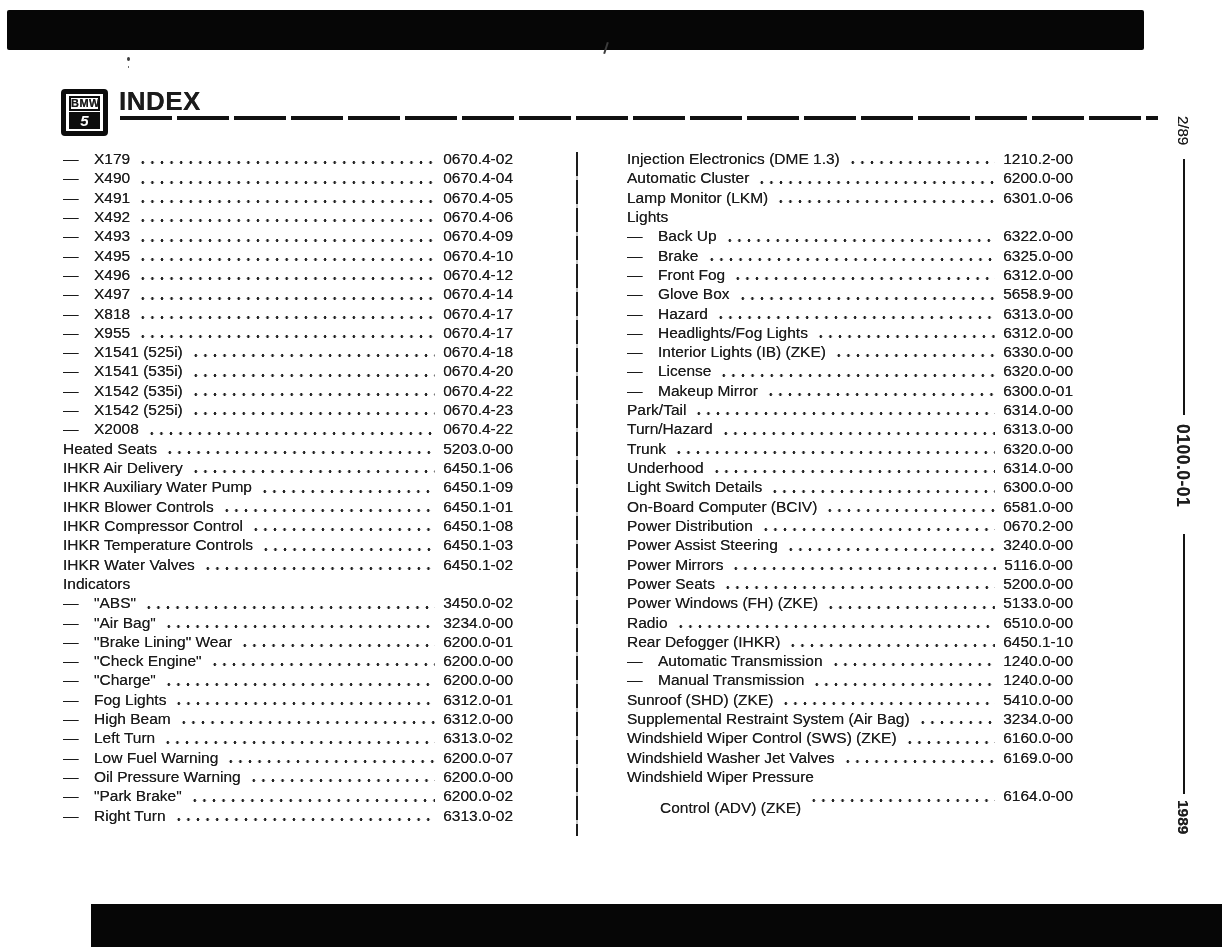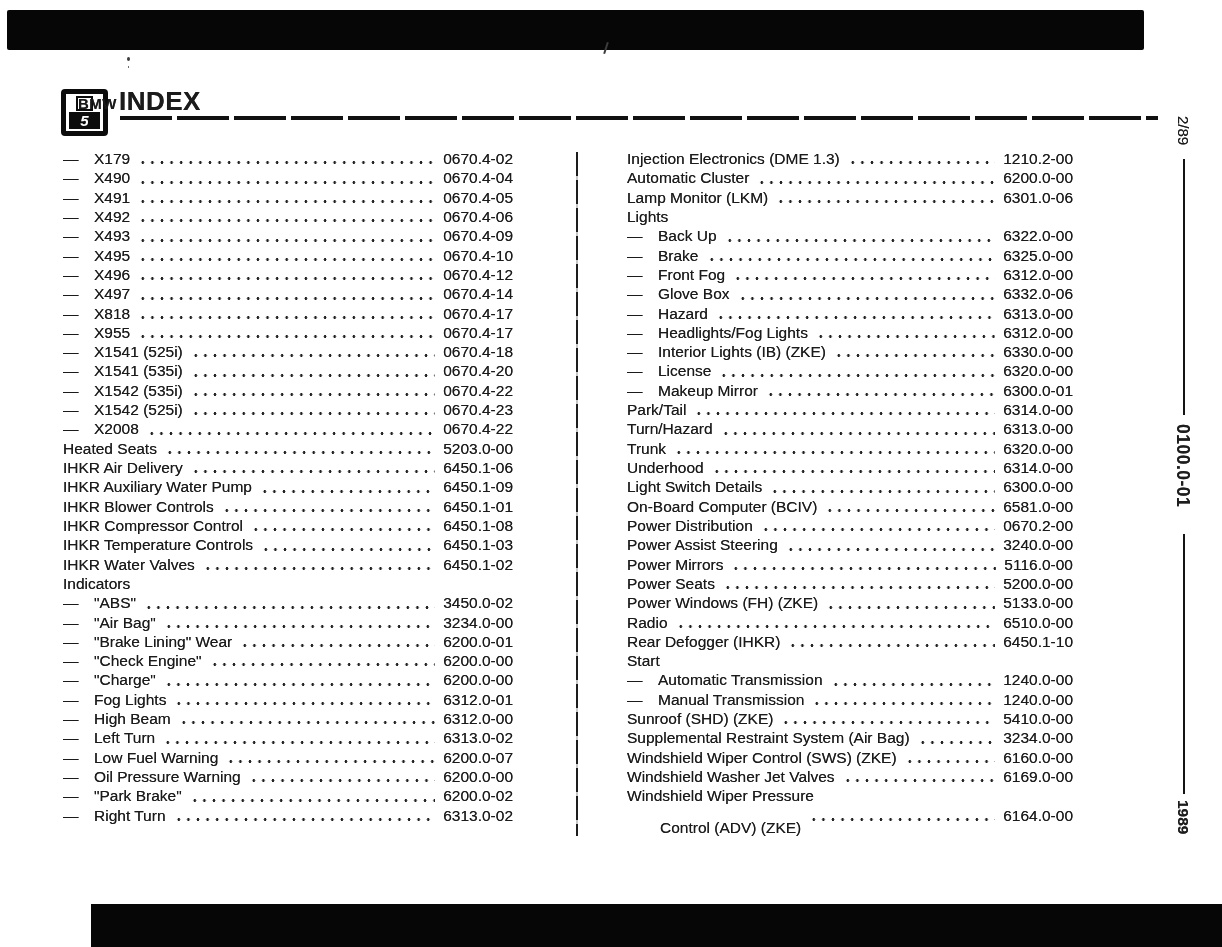--- a/index.html
+++ b/index.html
@@ -15,22 +15,22 @@
   .bar{position:absolute;background:#060606;}
   #bar-top{left:7px;top:10px;width:1137px;height:40px;border-radius:2px;}
   #bar-bottom{left:91px;top:904px;width:1131px;height:43px;}
   .speck{position:absolute;background:#3c3c3c;}
   #speck-1{left:127px;top:57px;width:3px;height:4px;border-radius:50%;box-shadow:0 8px 0 -1px #3c3c3c;}
   #speck-2{left:605px;top:42px;width:2px;height:12px;transform:rotate(18deg);}
 
   
   #logo{position:absolute;left:61px;top:89px;width:37px;height:37px;
     border:5px solid #0c0c0c;border-radius:4px;background:#fff;}
-  #logo .brand{display:block;margin:2px 10px 1px;border:2px solid #0c0c0c;
-    font-size:15px;font-weight:bold;line-height:11px;text-align:center;letter-spacing:.5px;}
+  #logo .brand{display:block;margin:2px 3px 1px;border:2px solid #0c0c0c;
+    font-size:11px;font-weight:bold;line-height:11px;text-align:center;letter-spacing:.5px;}
   #logo .series{display:block;margin:0 3px 2px;background:#0c0c0c;color:#fff;
     font-size:15px;font-weight:bold;font-style:italic;line-height:17px;text-align:center;}
 
   #page-title{position:absolute;left:119px;top:86px;font-size:26px;font-weight:bold;
     letter-spacing:.5px;text-align:center;}
   #title-rule{position:absolute;left:120px;top:116px;width:1038px;height:4px;
     background:repeating-linear-gradient(90deg,#111 0 52px,transparent 52px 57px);}
 
   
   #divider{position:absolute;left:576px;top:152px;width:2px;height:684px;
@@ -311,21 +311,21 @@
     <div class="row">
       <span class="dash">—</span>
       <span class="label">Front Fog</span>
       <span class="leader"></span>
       <span class="page">6312.0-00</span>
     </div>
     <div class="row">
       <span class="dash">—</span>
       <span class="label">Glove Box</span>
       <span class="leader"></span>
-      <span class="page">6332.0-06</span>
+      <span class="page">5658.9-00</span>
     </div>
     <div class="row">
       <span class="dash">—</span>
       <span class="label">Hazard</span>
       <span class="leader"></span>
       <span class="page">6313.0-00</span>
     </div>
     <div class="row">
       <span class="dash">—</span>
       <span class="label">Headlights/Fog Lights</span>
@@ -407,23 +407,20 @@
     </div>
     <div class="row">
       <span class="label">Radio</span>
       <span class="leader"></span>
       <span class="page">6510.0-00</span>
     </div>
     <div class="row">
       <span class="label">Rear Defogger (IHKR)</span>
       <span class="leader"></span>
       <span class="page">6450.1-10</span>
-    </div>
-    <div class="row">
-      <span class="label">Start</span>
     </div>
     <div class="row">
       <span class="dash">—</span>
       <span class="label">Automatic Transmission</span>
       <span class="leader"></span>
       <span class="page">1240.0-00</span>
     </div>
     <div class="row">
       <span class="dash">—</span>
       <span class="label">Manual Transmission</span>

